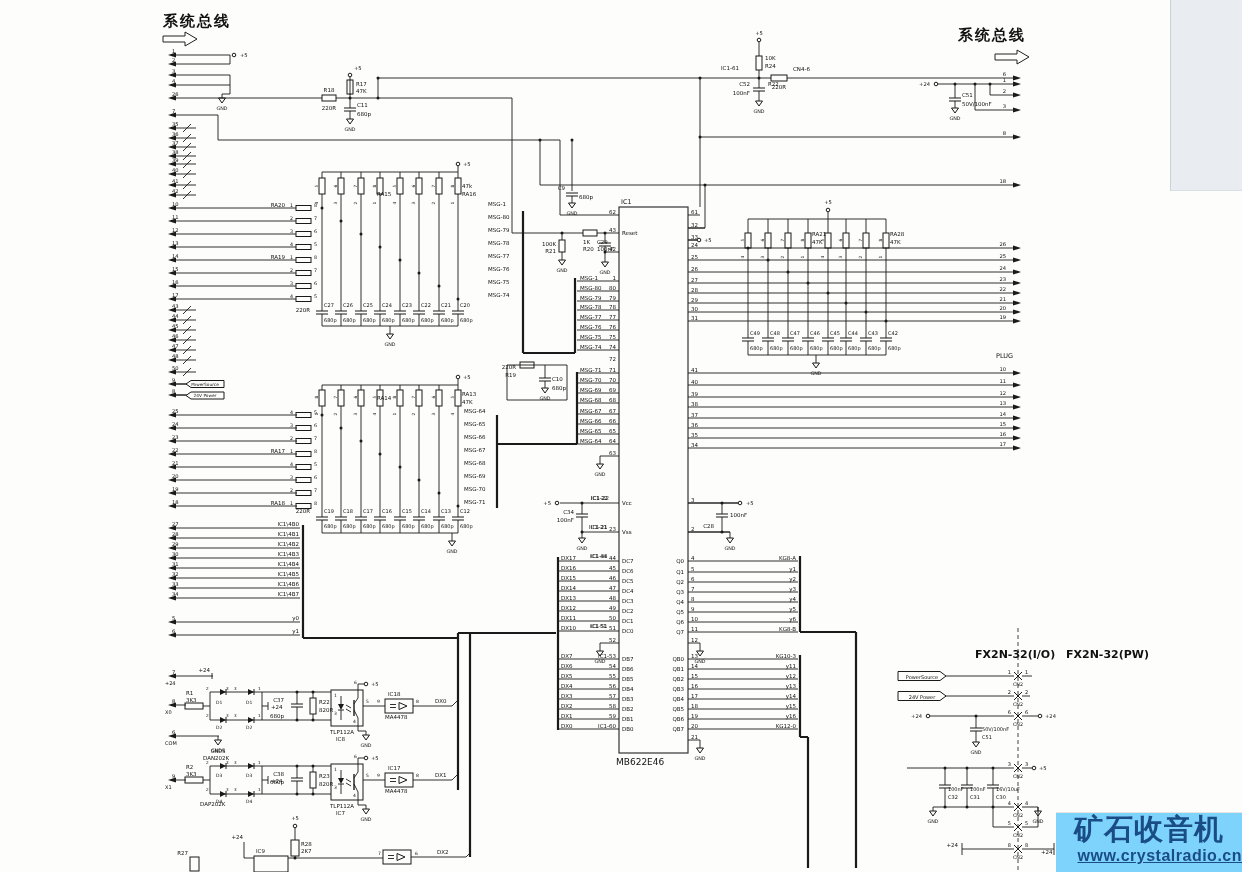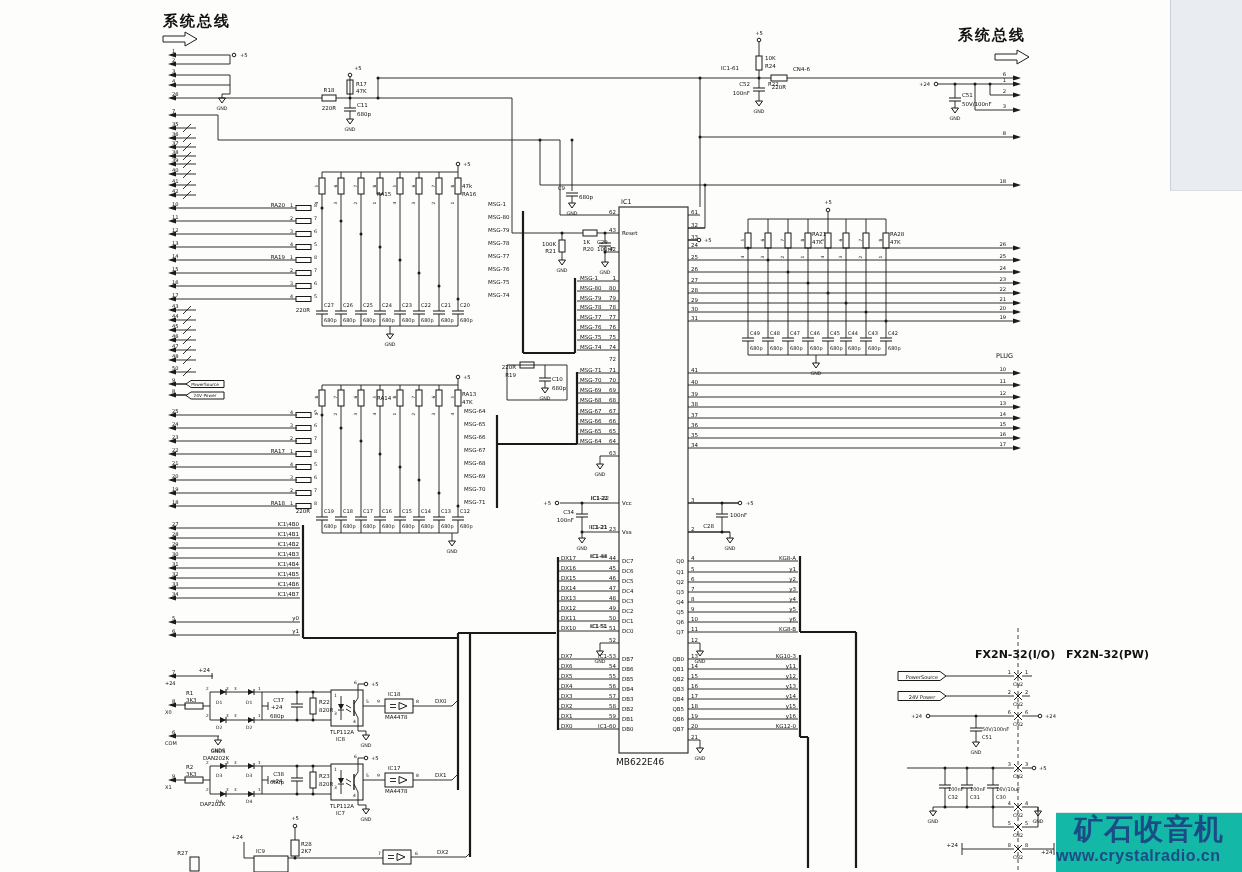--- a/index.html
+++ b/index.html
@@ -2,24 +2,24 @@
 <html><head>
 <meta charset="utf-8">
 <style>
   html,body{margin:0;padding:0;}
   body{width:1242px;height:872px;background:#fdfdfc;overflow:hidden;position:relative;
        font-family:"Liberation Sans",sans-serif;}
   #sch{position:absolute;left:0;top:0;}
   #sch text{fill:#111;font-family:"DejaVu Sans",sans-serif;}
   .strip{position:absolute;left:1170px;top:0;width:72px;height:190px;background:#e9edf2;
          border-left:1px solid #c9d2da;border-bottom:1px solid #d8dee5;}
-  .wm{position:absolute;left:1056px;top:812px;width:186px;height:60px;background:#14b8a6;
+  .wm{position:absolute;left:1056px;top:812px;width:186px;height:60px;background:#7dd3fc;
       z-index:5;overflow:hidden;border-top:1px solid #e5e5e5;}
   .wm .l1{font-weight:bold;font-size:29px;line-height:32px;text-align:center;letter-spacing:1px;}
-  .wm .l2{font-weight:bold;font-size:16px;line-height:22px;text-align:left;letter-spacing:.5px;}
+  .wm .l2{font-weight:bold;font-size:16px;line-height:22px;text-align:right;letter-spacing:.5px;text-decoration:underline;}
 </style>
 </head>
 <body>
 
 <svg id="sch" width="1242" height="872" viewBox="0 0 1242 872">
   <text x="163" y="26" font-size="15" font-weight="bold" letter-spacing="2" font-family="Liberation Serif,serif">系统总线</text>
   <polygon points="163,36 185,36 185,32 197,39 185,46 185,42 163,42" fill="none" stroke="#222"></polygon>
   <text x="958" y="40" font-size="15" font-weight="bold" letter-spacing="2" font-family="Liberation Serif,serif">系统总线</text>
   <polygon points="995,54 1017,54 1017,50 1029,57 1017,64 1017,60 995,60" fill="none" stroke="#222"></polygon>
   <rect x="619" y="207" width="69" height="546" fill="none" stroke="#333" stroke-width="1.2"></rect>

